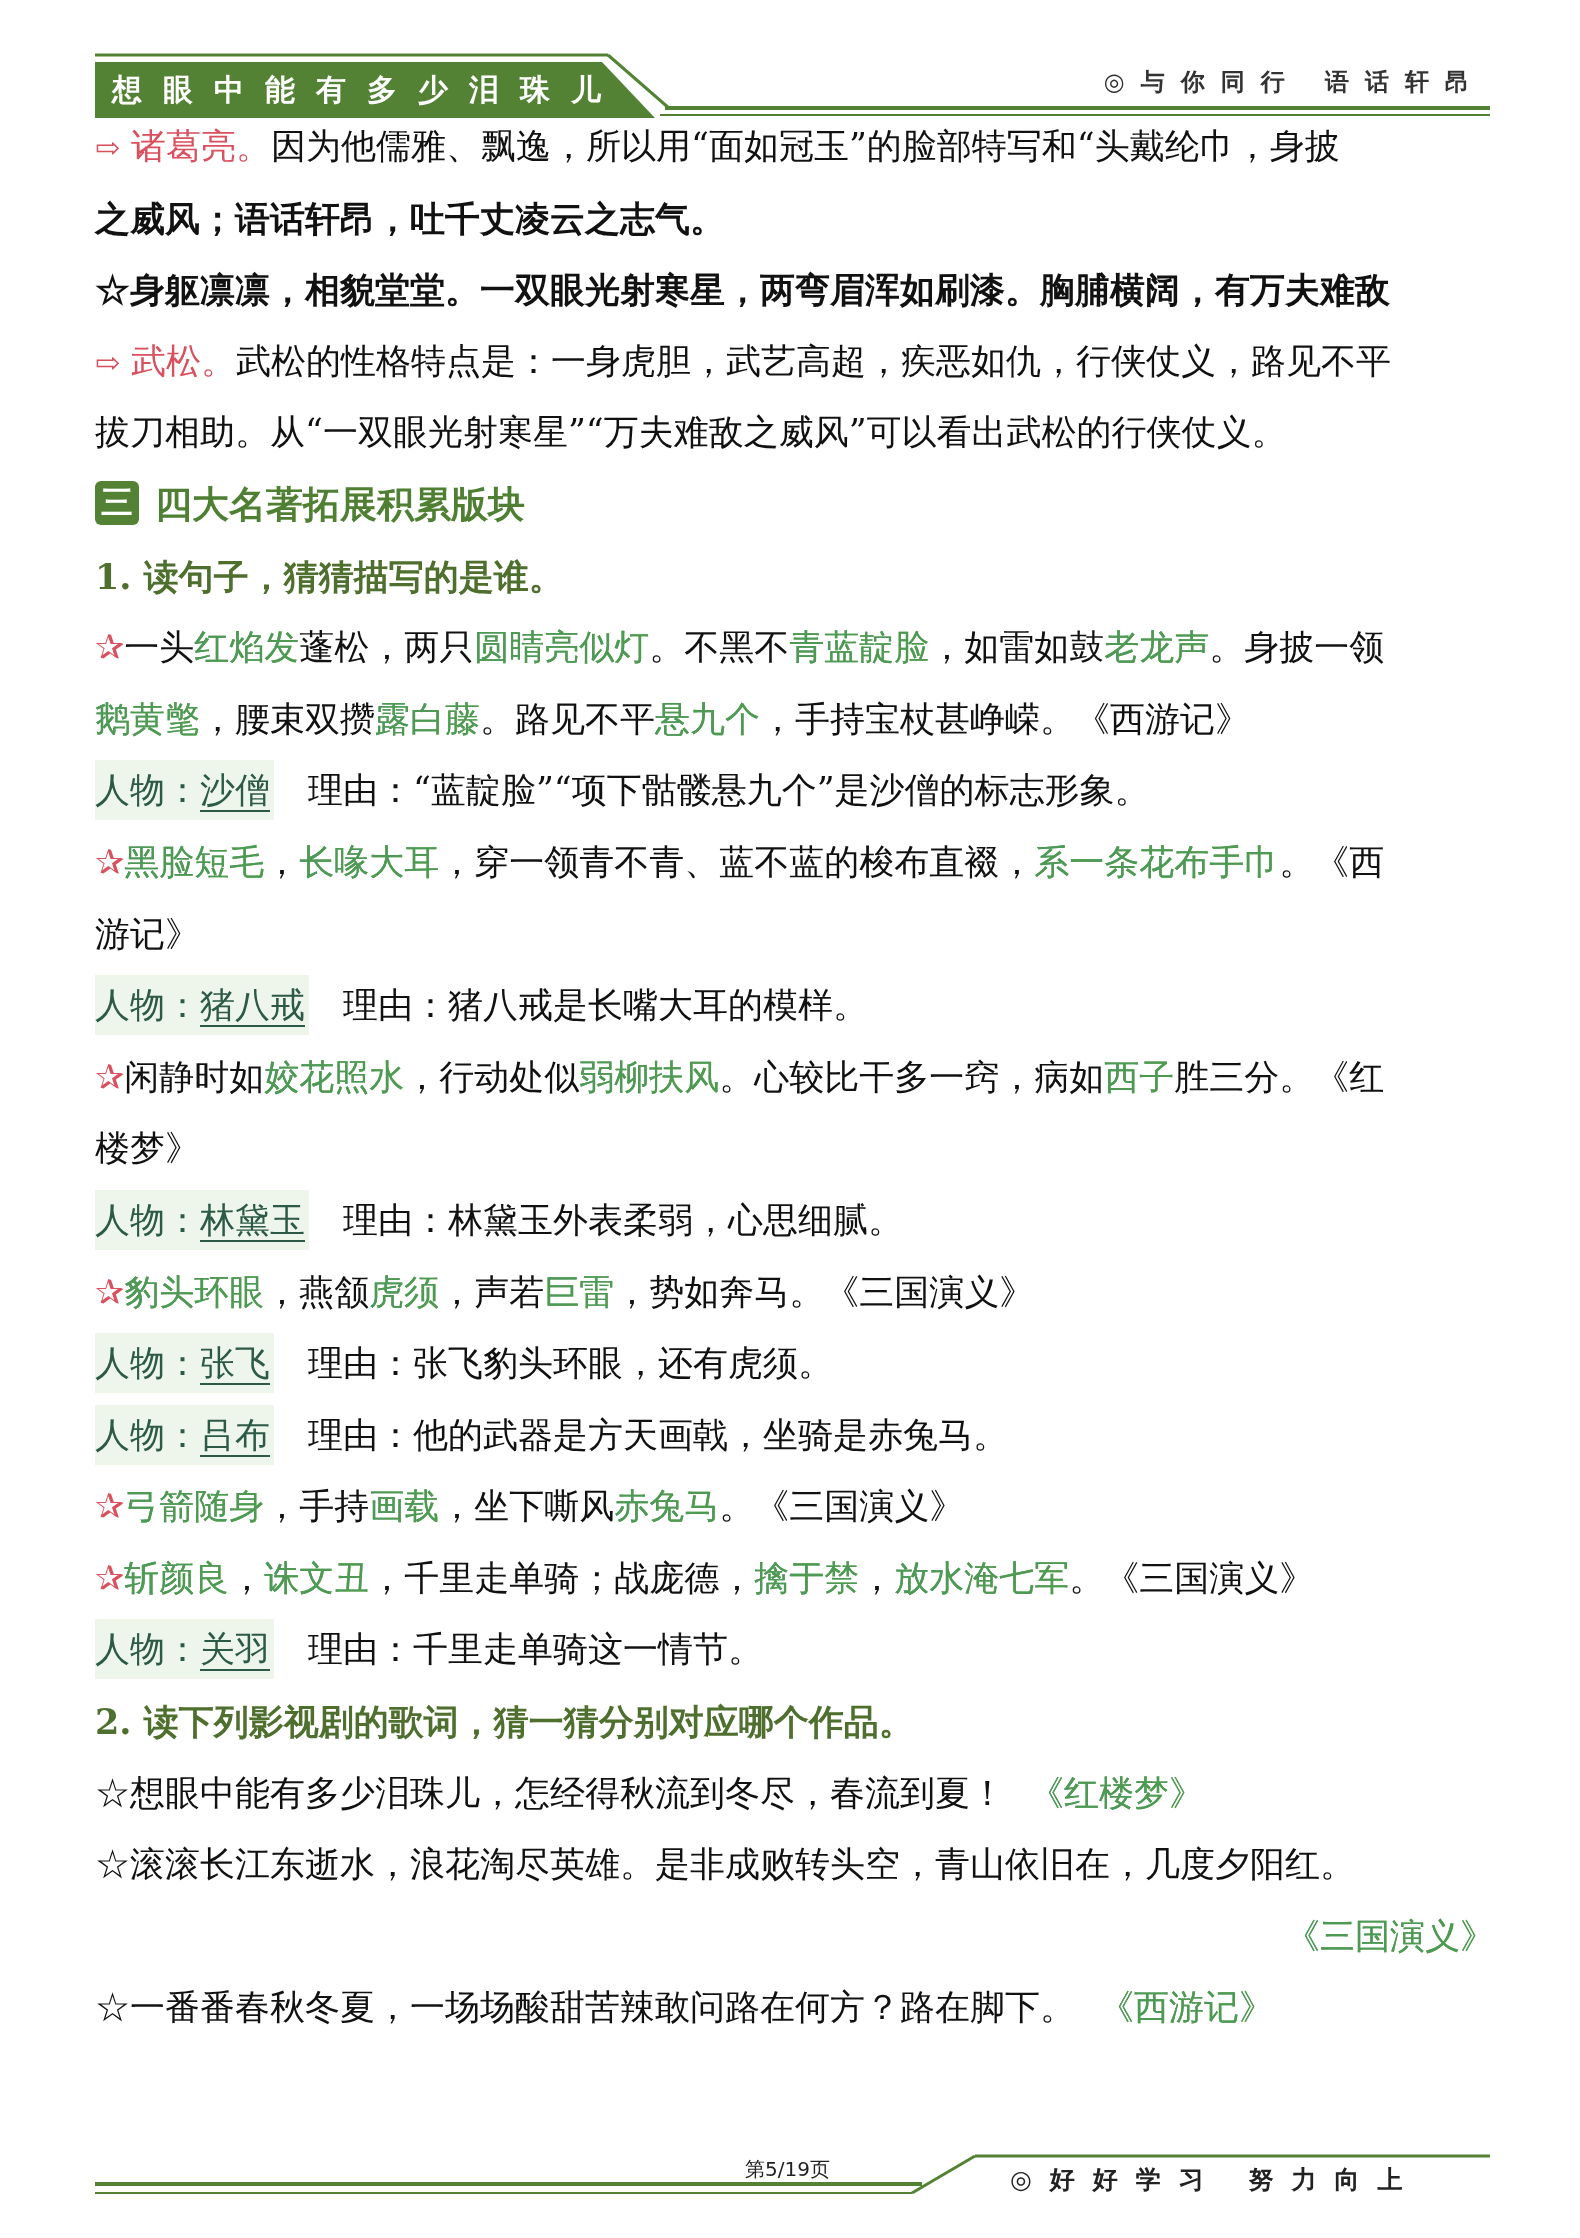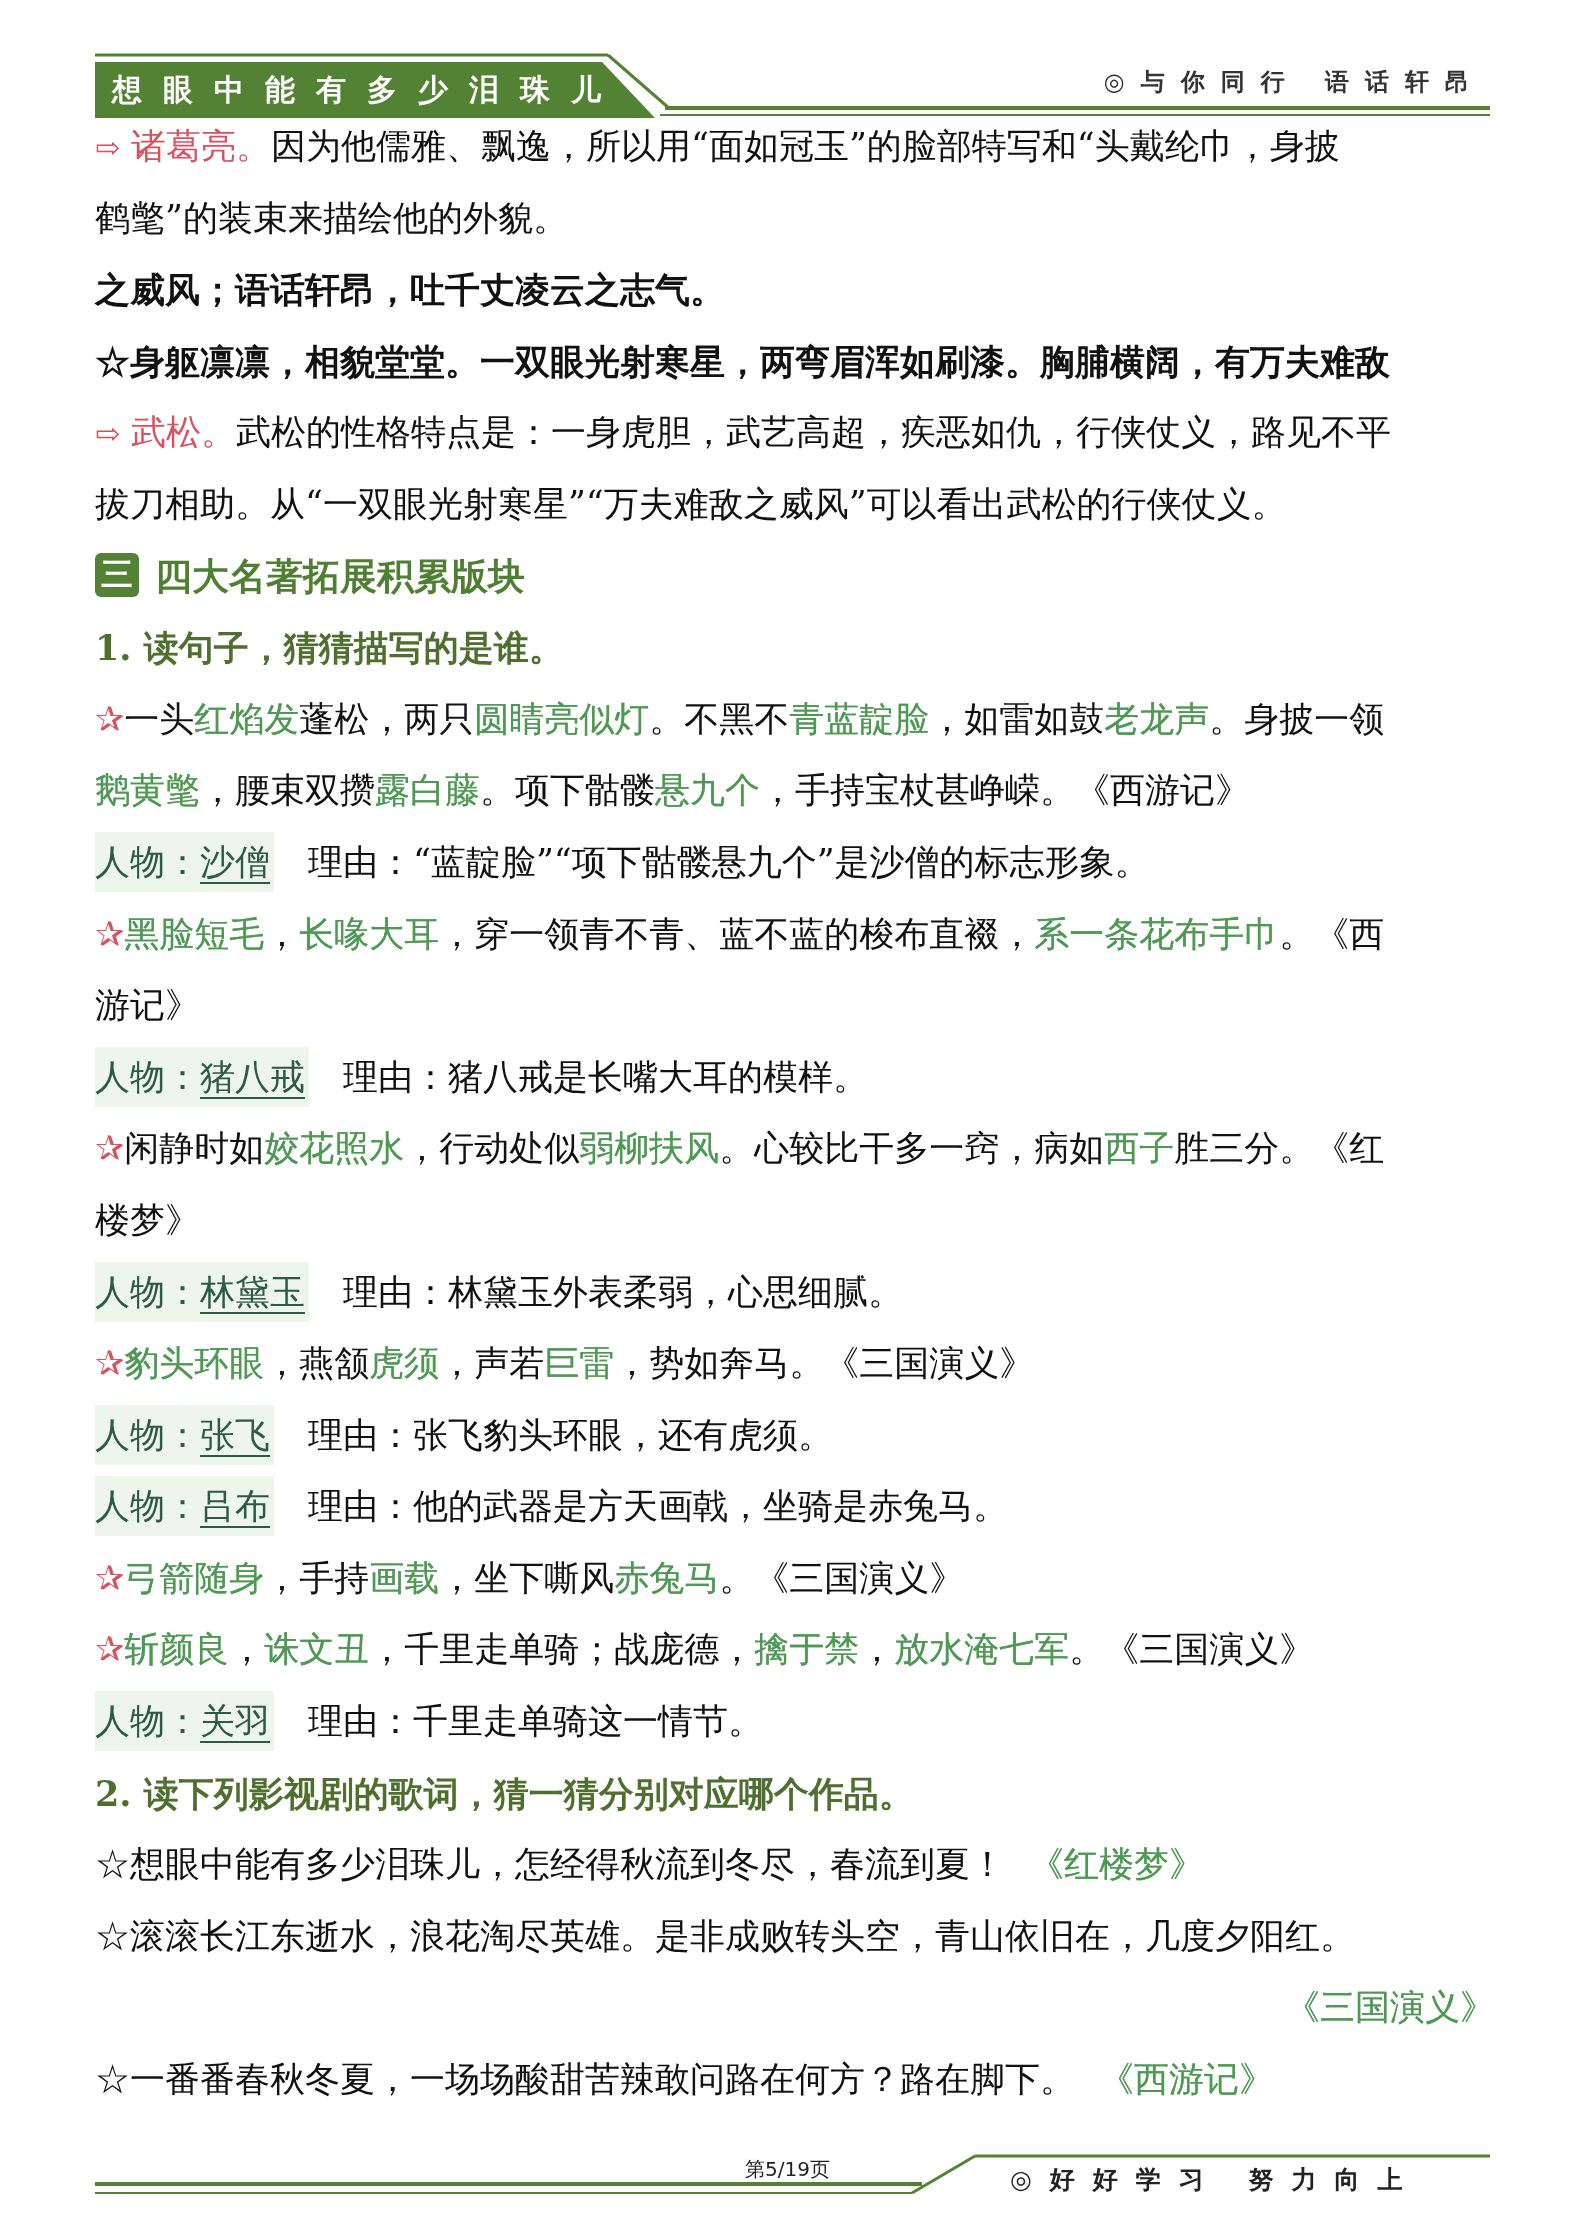--- a/index.html
+++ b/index.html
@@ -43,38 +43,37 @@
   <line x1="660" y1="115" x2="1490" y2="115" stroke="#548235" stroke-width="2"></line>
 </svg>
 <div class="banner-title">想眼中能有多少泪珠儿</div>
 <div class="hdr-motto">◎与你同行  语话轩昂</div>
 
 <div class="content">
 
   <div class="line">
     <span class="arrow">⇨</span><span class="pink">诸葛亮。</span><span>因为他儒雅、飘逸，所以用“面如冠玉”的脸部特写和“头戴纶巾，身披</span>
   </div>
-  <div class="line"><span>鹤氅”的装束来描绘他的外貌。</span></div>
 
   <div class="line bold"><span>之威风；语话轩昂，吐千丈凌云之志气。</span></div>
   <div class="line bold"><span>☆身躯凛凛，相貌堂堂。一双眼光射寒星，两弯眉浑如刷漆。胸脯横阔，有万夫难敌</span></div>
 
   <div class="line">
     <span class="arrow">⇨</span><span class="pink">武松。</span><span>武松的性格特点是：一身虎胆，武艺高超，疾恶如仇，行侠仗义，路见不平</span>
   </div>
   <div class="line"><span>拔刀相助。从“一双眼光射寒星”“万夫难敌之威风”可以看出武松的行侠仗义。</span></div>
 
   <div class="line sec-head">
     <span class="sec-badge">三</span><span>四大名著拓展积累版块</span>
   </div>
 
   <div class="line q-head">1. 读句子，猜猜描写的是谁。</div>
   <div id="part1-items">
       <div class="line"><span class="star-r">✰</span><span class="">一头</span><span class="g">红焰发</span><span class="">蓬松，两只</span><span class="g">圆睛亮似灯</span><span class="">。不黑不</span><span class="g">青蓝靛脸</span><span class="">，如雷如鼓</span><span class="g">老龙声</span><span class="">。身披一领</span></div>
-      <div class="line"><span class="g">鹅黄氅</span><span class="">，腰束双攒</span><span class="g">露白藤</span><span class="">。项下骷髅</span><span class="g">悬九个</span><span class="">，手持宝杖甚峥嵘。《西游记》</span></div>
+      <div class="line"><span class="g">鹅黄氅</span><span class="">，腰束双攒</span><span class="g">露白藤</span><span class="">。路见不平</span><span class="g">悬九个</span><span class="">，手持宝杖甚峥嵘。《西游记》</span></div>
       <div class="line"><span class="who"><span>人物：</span><span class="who-name">沙僧</span></span><span class="reason">理由：</span><span>“蓝靛脸”“项下骷髅悬九个”是沙僧的标志形象。</span></div>
       <div class="line"><span class="star-r">✰</span><span class="g">黑脸短毛</span><span class="">，</span><span class="g">长喙大耳</span><span class="">，穿一领青不青、蓝不蓝的梭布直裰，</span><span class="g">系一条花布手巾</span><span class="">。《西</span></div>
       <div class="line"><span class="">游记》</span></div>
       <div class="line"><span class="who"><span>人物：</span><span class="who-name">猪八戒</span></span><span class="reason">理由：</span><span>猪八戒是长嘴大耳的模样。</span></div>
       <div class="line"><span class="star-r">✰</span><span class="">闲静时如</span><span class="g">姣花照水</span><span class="">，行动处似</span><span class="g">弱柳扶风</span><span class="">。心较比干多一窍，病如</span><span class="g">西子</span><span class="">胜三分。《红</span></div>
       <div class="line"><span class="">楼梦》</span></div>
       <div class="line"><span class="who"><span>人物：</span><span class="who-name">林黛玉</span></span><span class="reason">理由：</span><span>林黛玉外表柔弱，心思细腻。</span></div>
       <div class="line"><span class="star-r">✰</span><span class="g">豹头环眼</span><span class="">，燕颔</span><span class="g">虎须</span><span class="">，声若</span><span class="g">巨雷</span><span class="">，势如奔马。《三国演义》</span></div>
       <div class="line"><span class="who"><span>人物：</span><span class="who-name">张飞</span></span><span class="reason">理由：</span><span>张飞豹头环眼，还有虎须。</span></div>
       <div class="line"><span class="who"><span>人物：</span><span class="who-name">吕布</span></span><span class="reason">理由：</span><span>他的武器是方天画戟，坐骑是赤兔马。</span></div>

